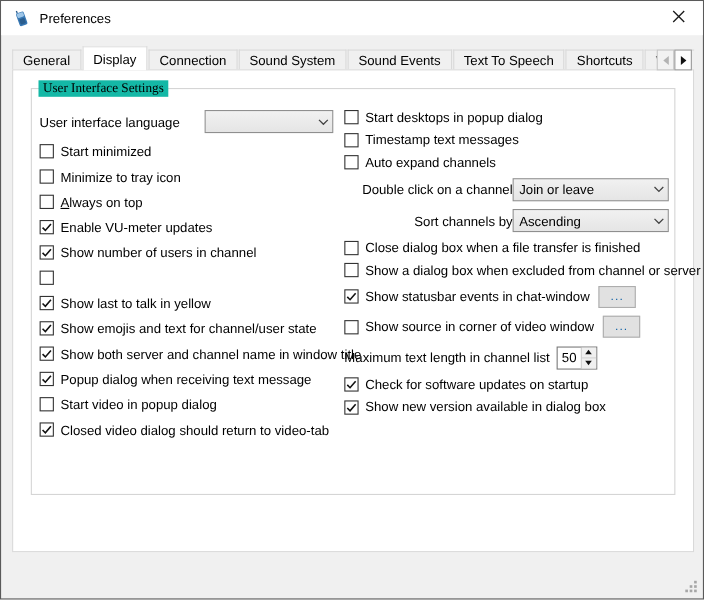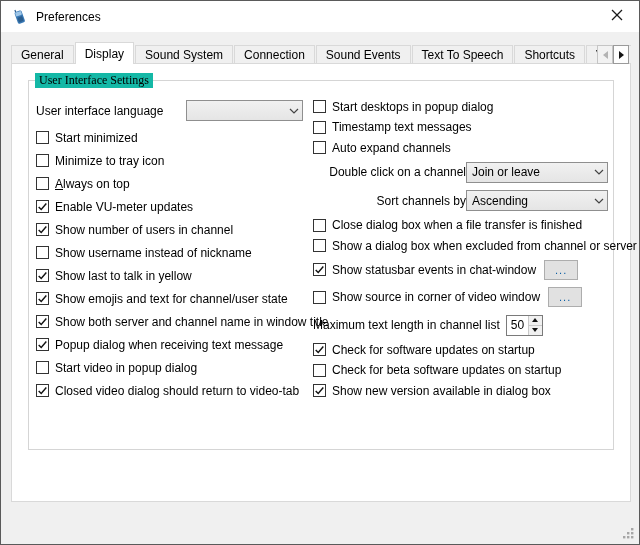--- a/index.html
+++ b/index.html
@@ -114,22 +114,22 @@
           <line x1="1" y1="1" x2="11" y2="11" stroke="#1b1b1b" stroke-width="1.2"></line>
           <line x1="11" y1="1" x2="1" y2="11" stroke="#1b1b1b" stroke-width="1.2"></line>
         </svg>
       </span>
     </button>
   </div>
 
   <div class="tabbar">
       <div class="tab">General</div>
       <div class="tab active">Display</div>
+      <div class="tab">Connection</div>
       <div class="tab">Sound System</div>
-      <div class="tab">Connection</div>
       <div class="tab">Sound Events</div>
       <div class="tab">Text To Speech</div>
       <div class="tab">Shortcuts</div>
       <div class="tab">Video</div>
     </div>
   <div class="tab-scroll">
     <span class="tscroll-btn">
       <span class="tri-left"></span>
     </span>
     <span class="tscroll-btn enabled">
@@ -175,21 +175,20 @@
           <div class="row cb-row">
             <span class="checkbox">
               <svg width="11" height="11" viewBox="0 0 13 13">
                 <polyline points="2,7 5,10 11,3" fill="none" stroke="#111" stroke-width="1.7"></polyline>
               </svg>
             </span>
             <span class="cb-label">Show number of users in channel</span>
           </div>
           <div class="row cb-row">
             <span class="checkbox"></span>
-            <span class="cb-label">Show username instead of nickname</span>
           </div>
           <div class="row cb-row">
             <span class="checkbox">
               <svg width="11" height="11" viewBox="0 0 13 13">
                 <polyline points="2,7 5,10 11,3" fill="none" stroke="#111" stroke-width="1.7"></polyline>
               </svg>
             </span>
             <span class="cb-label">Show last to talk in yellow</span>
           </div>
           <div class="row cb-row">
@@ -302,24 +301,20 @@
           </div>
           <div class="row cb-row">
             <span class="checkbox">
               <svg width="11" height="11" viewBox="0 0 13 13">
                 <polyline points="2,7 5,10 11,3" fill="none" stroke="#111" stroke-width="1.7"></polyline>
               </svg>
             </span>
             <span class="cb-label">Check for software updates on startup</span>
           </div>
           <div class="row cb-row">
-            <span class="checkbox"></span>
-            <span class="cb-label">Check for beta software updates on startup</span>
-          </div>
-          <div class="row cb-row">
             <span class="checkbox">
               <svg width="11" height="11" viewBox="0 0 13 13">
                 <polyline points="2,7 5,10 11,3" fill="none" stroke="#111" stroke-width="1.7"></polyline>
               </svg>
             </span>
             <span class="cb-label">Show new version available in dialog box</span>
           </div>
         </div>
     </div>
   </div>

